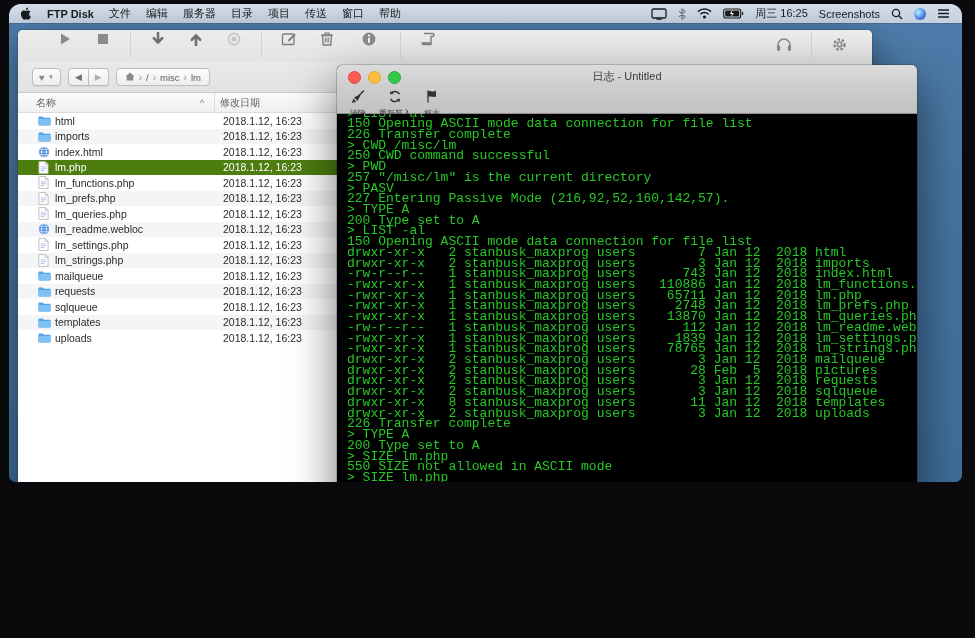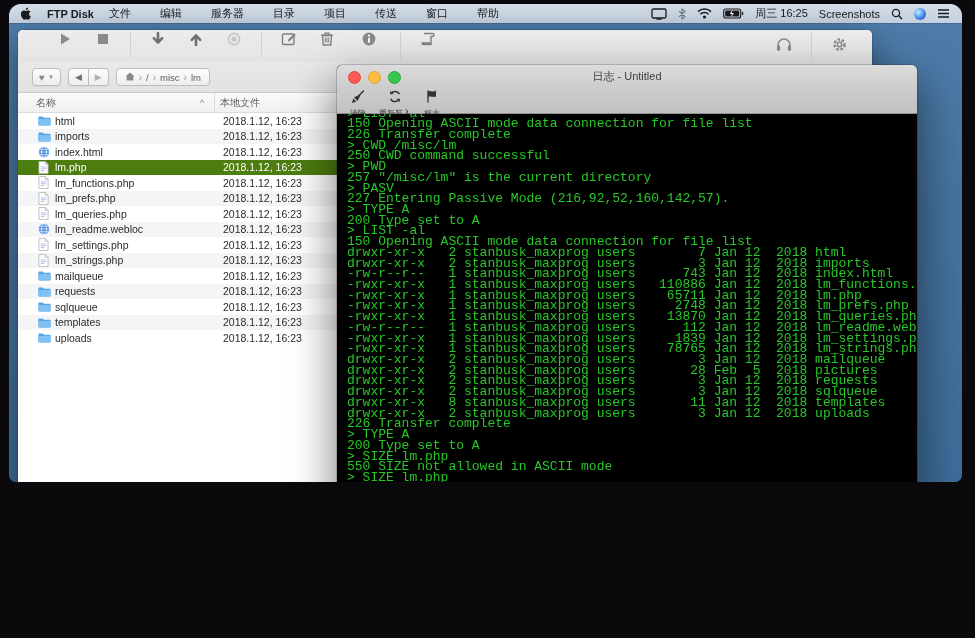--- a/index.html
+++ b/index.html
@@ -97,21 +97,21 @@
 <div class="screen">
 
   <div class="menubar">
     <div class="left">
       <span class="mb-icon">
         <svg width="11" height="13" viewBox="0 0 11 13">
             <path fill="#1b1b1d" d="M8.1 6.9c0-1.5 1.2-2.2 1.3-2.3-.7-1-1.8-1.2-2.2-1.2-.9-.1-1.8.5-2.3.5-.5 0-1.2-.5-2-.5-1 0-2 .6-2.5 1.5-1.1 1.9-.3 4.7.8 6.2.5.8 1.1 1.6 1.9 1.6.8 0 1.1-.5 2-.5s1.2.5 2 .5 1.4-.8 1.9-1.5c.6-.9.8-1.7.8-1.8-.1 0-1.7-.6-1.7-2.5zM6.6 2.3c.4-.5.7-1.2.6-1.9-.6 0-1.3.4-1.8.9-.4.4-.7 1.1-.6 1.8.7.1 1.4-.3 1.8-.8z"></path>
           </svg>
       </span>
       <span class="appname">FTP Disk</span>
-      <span style="display:flex;gap:29px">
+      <span style="display:flex;gap:15px">
           <span class="menu-item">文件</span>
           <span class="menu-item">编辑</span>
           <span class="menu-item">服务器</span>
           <span class="menu-item">目录</span>
           <span class="menu-item">项目</span>
           <span class="menu-item">传送</span>
           <span class="menu-item">窗口</span>
           <span class="menu-item">帮助</span>
         </span>
     </div>
@@ -290,21 +290,21 @@
         <span>lm</span>
       </div>
     </div>
 
     <div class="panes">
       <div class="pane-left">
         <div class="thead">
           <span class="hname">名称</span>
           <span class="sort">^</span>
           <span class="hsep"></span>
-          <span class="hdate">本地文件</span>
+          <span class="hdate">修改日期</span>
         </div>
         <div class="flist">
             <div class="frow">
               <span class="ficon">
                 <svg width="13" height="11" viewBox="0 0 16 13">
                   <path d="M0.5 2.5a1 1 0 0 1 1-1h4.2L7.3 3h7.2a1 1 0 0 1 1 1v7.5a1 1 0 0 1-1 1h-13a1 1 0 0 1-1-1z" fill="#54a3e8"></path>
                   <path d="M0.5 4.6h15v6.9a1 1 0 0 1-1 1h-13a1 1 0 0 1-1-1z" fill="#7ec1f2"></path>
                 </svg>
               </span>
               <span class="fname">html</span>

